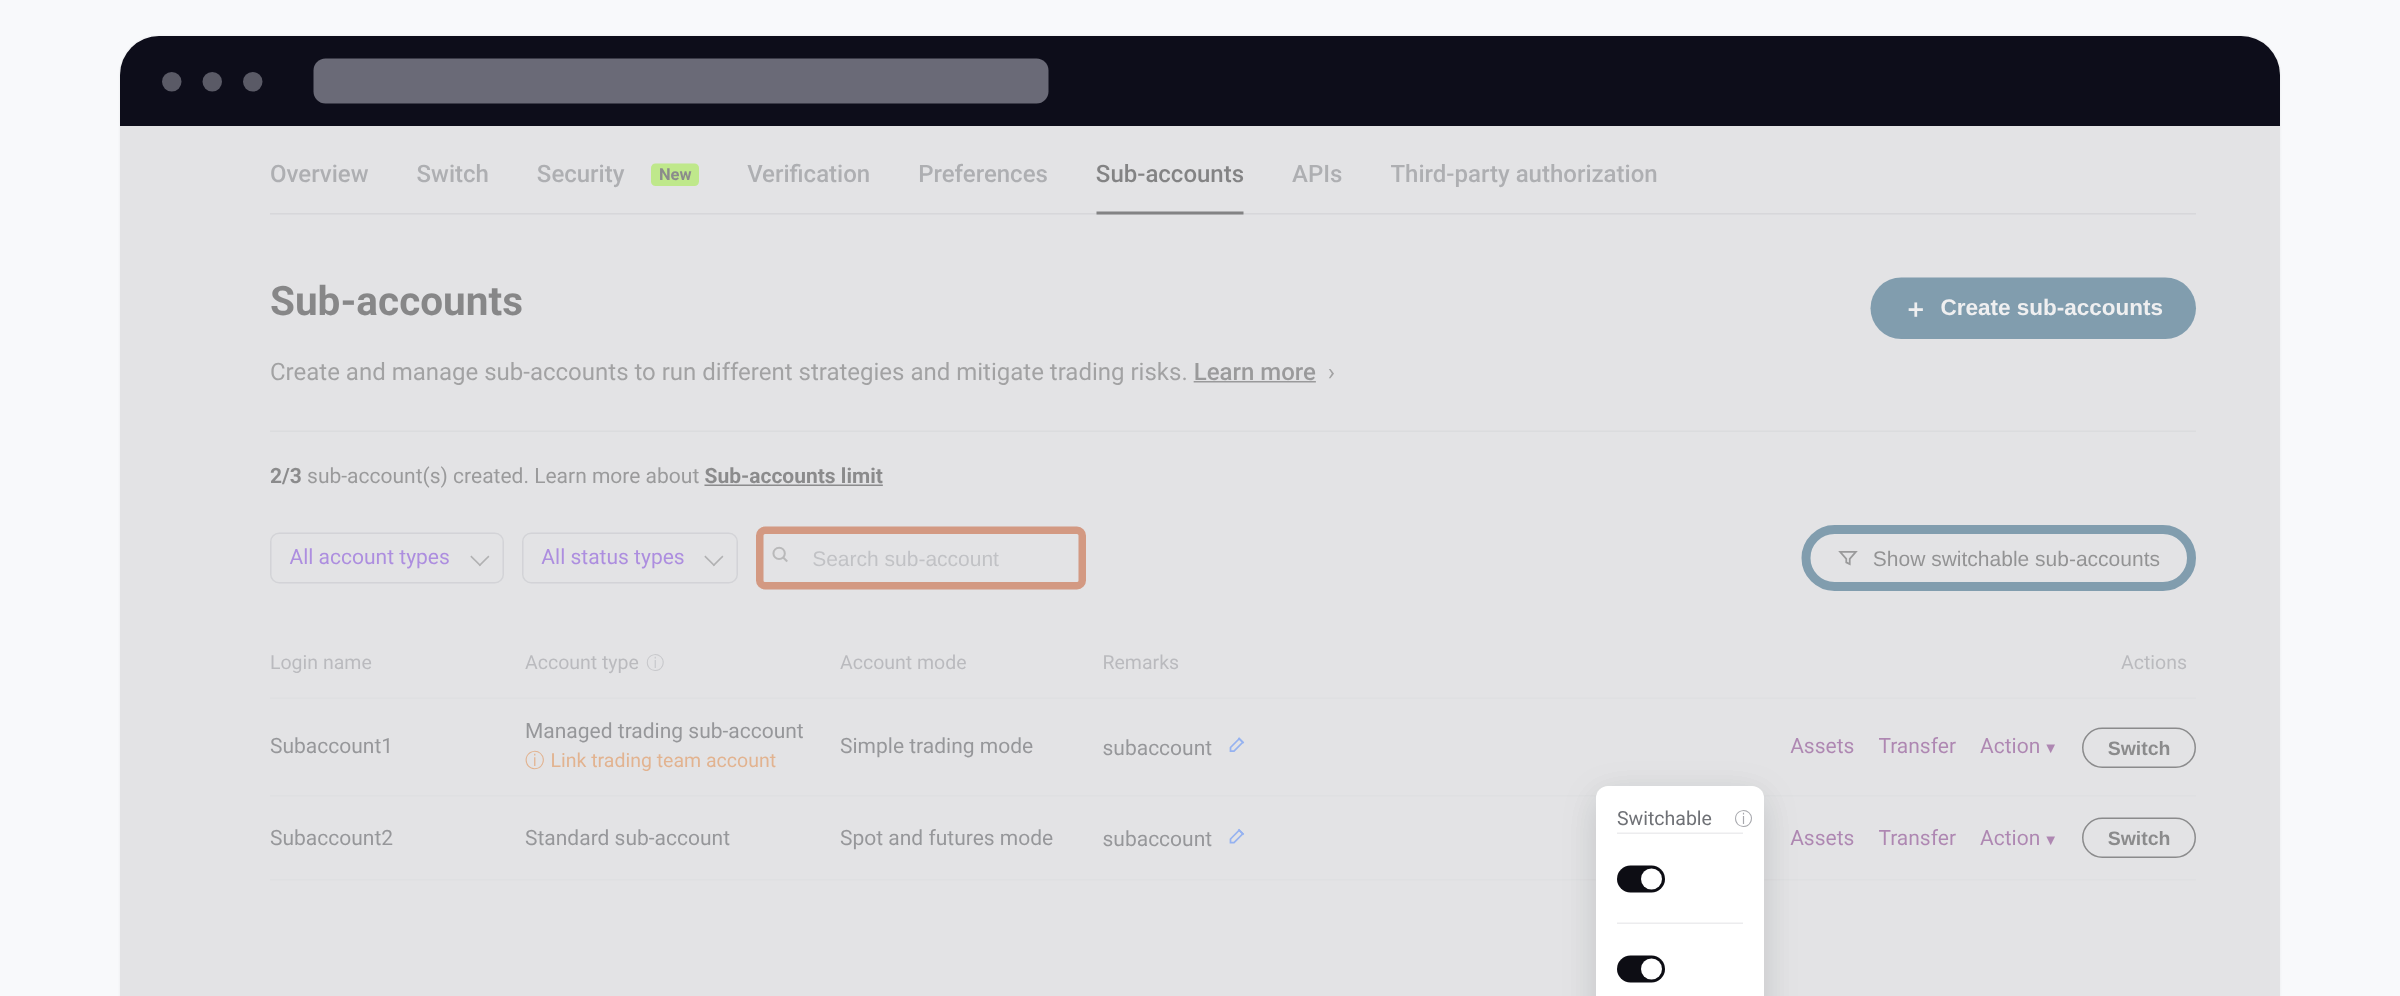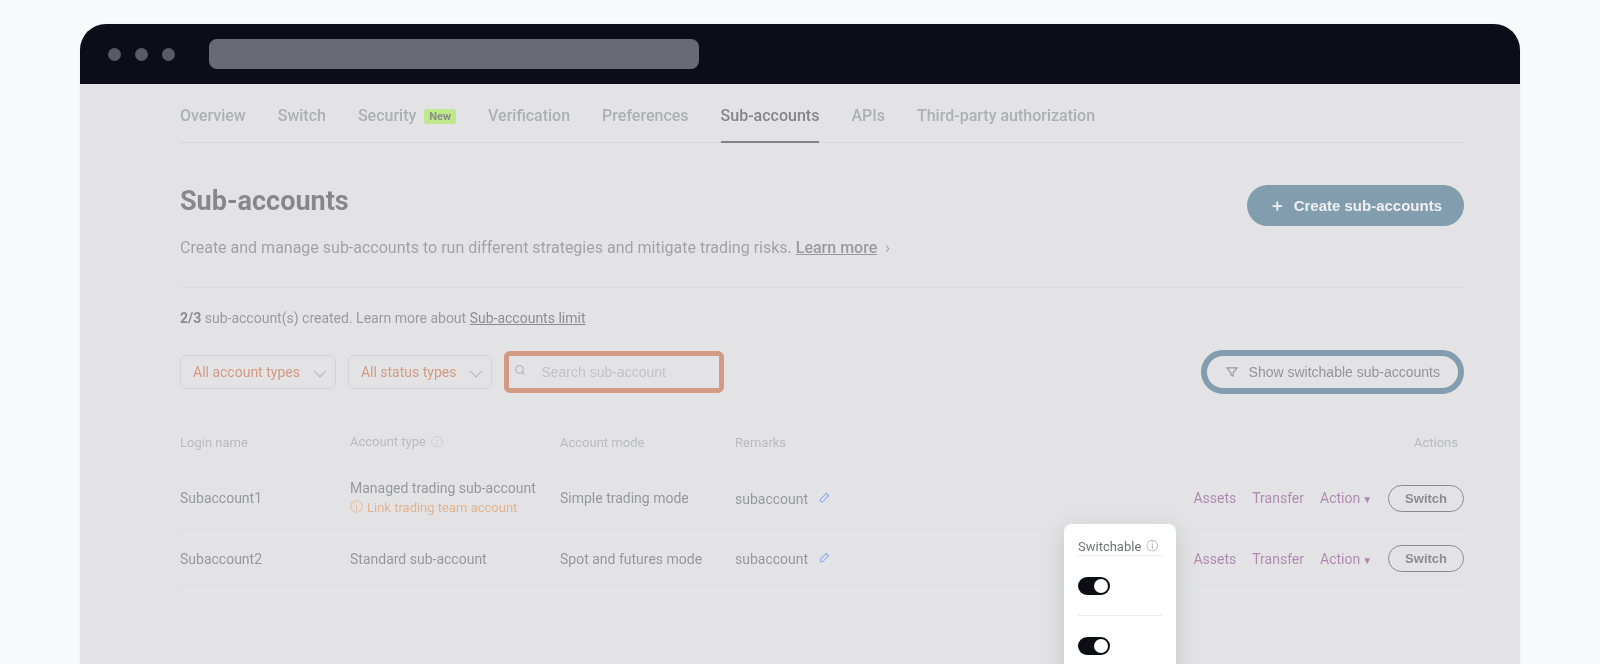--- a/index.html
+++ b/index.html
@@ -60,41 +60,41 @@
     white-space: nowrap;
   }
   .nav-tab.active { color: #111; border-bottom: 2px solid #111; margin-bottom: -1px; }
   .badge-new {
     background: #95ef1f;
     color: #222;
     font-size: 11px;
     font-weight: 700;
     padding: 1px 5px;
     border-radius: 3px;
-    margin-left: 8px;
+    margin-left: 18px;
     vertical-align: 1px;
   }
   .page-header { display:flex; justify-content: space-between; align-items: flex-start; margin-top: 42px; }
   .page-title { font-size: 27px; font-weight: 700; color: #1a1a1a; }
   .page-subtitle { color: #555; font-size: 16px; margin-top: 21px; }
   .learn-more { color:#444; text-decoration: underline; font-weight:500; }
   .chev { font-weight:400; color:#555; }
   .btn-create {
     background: #0c4a6e; color:#fff; border:none; border-radius: 999px;
     padding: 12px 22px; font-size: 15px; font-weight: 600;
     display:flex; align-items:center; gap:8px; cursor:pointer;
   }
   .divider { border-top:1px solid #d3d4d8; margin-top: 30px; }
   .count-line { margin-top: 22px; font-size: 14px; color:#444; }
   .count-line .bold { font-weight:700; color:#222; }
-  .count-line .link { font-weight:400; text-decoration: underline; color:#222; }
+  .count-line .link { font-weight:700; text-decoration: underline; color:#222; }
   .filters-row { display:flex; gap:12px; margin-top: 24px; align-items:center; }
   .select-pill {
     border:1px solid #c1c2c7; border-radius:6px; background:transparent;
-    padding: 8px 12px; font-size:14px; color:#c2410c; display:flex; align-items:center; gap:14px;
+    padding: 8px 12px; font-size:14px; color:#6d28d9; display:flex; align-items:center; gap:14px;
     cursor:pointer;
   }
   .search-box { position:relative; width:220px; }
   .search-input {
     width:100%; border:5px solid #c2410c; border-radius:6px; background:transparent;
     padding: 8px 12px 8px 32px; font-size:14px; color:#333;
   }
   .search-input::placeholder { color:#9a9ba0; }
   .search-ico { position:absolute; left:10px; top:50%; transform:translateY(-50%); color:#888; font-size:13px; }
   .btn-outline {
@@ -128,21 +128,21 @@
     top: 440px;
     width: 112px;
     height: 168px;
     background: #fff;
     border-radius: 8px;
     box-shadow: 0 6px 24px rgba(0,0,0,0.15);
     z-index: 10;
     padding: 14px 14px 0 14px;
   }
   .highlight-panel .hp-head {
-    color:#6f7176; font-size:13px; display:flex; align-items:center; gap:3px;
+    color:#6f7176; font-size:13px; display:flex; align-items:center; gap:13px;
   }
   .hp-row { height:60px; display:flex; align-items:center; border-top:1px solid #ececee; }
   .hp-row:first-of-type { margin-top:8px; }
   .toggle {
     width:32px; height:18px; background:#0d0d14; border-radius:999px; position:relative; cursor:pointer;
   }
   .toggle .knob {
     position:absolute; right:2px; top:2px; width:14px; height:14px; background:#fff; border-radius:50%;
   }
   .chev-down { display:inline-block; width:9px; height:9px; border-right:1.5px solid #777; border-bottom:1.5px solid #777; transform: rotate(45deg) translateY(-2px); }

